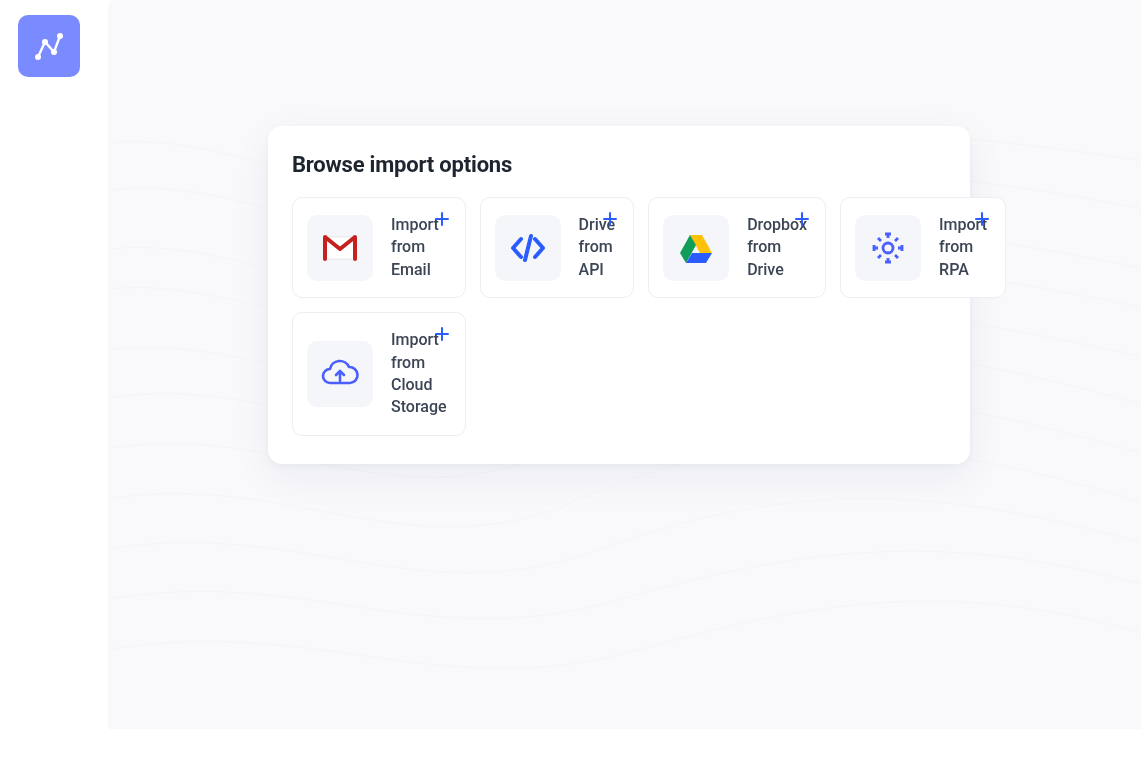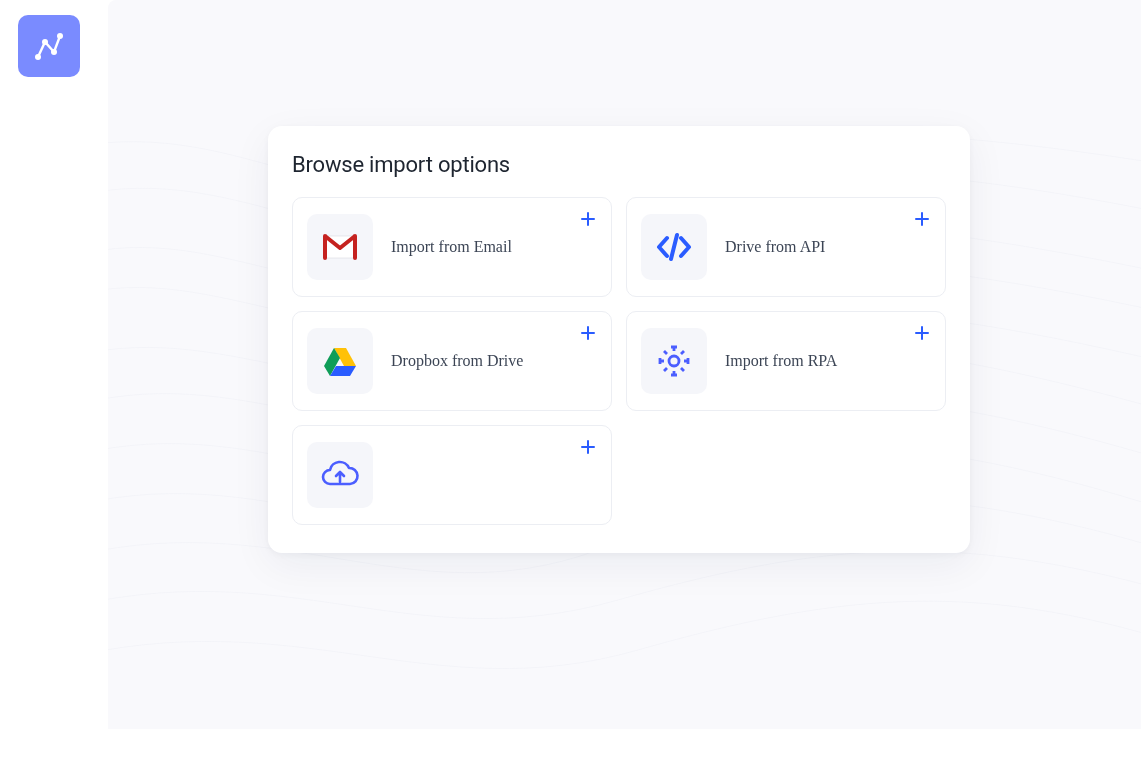--- a/index.html
+++ b/index.html
@@ -52,30 +52,29 @@
       left: 160px;
       top: 126px;
       width: 702px;
       background: #ffffff;
       border-radius: 14px;
       padding: 26px 24px 28px 24px;
       box-shadow: 0 2px 6px rgba(20, 30, 60, 0.04), 0 12px 40px rgba(20, 30, 60, 0.06);
     }
     .card-title {
       font-size: 22px;
-      font-weight: 400;
+      font-weight: 700;
       color: #1e2530;
       letter-spacing: -0.2px;
       margin-bottom: 20px;
     }
     .grid {
       display: grid;
-      grid-template-columns: 1fr 1fr;
+      grid-template-columns: 1fr 1fr 1fr 1fr;
       gap: 14px;
-      font-family: Liberation Serif, serif;
     }
     .option {
       position: relative;
       display: flex;
       align-items: center;
       gap: 18px;
       padding: 16px 18px 16px 14px;
       border: 1px solid #eceef3;
       border-radius: 10px;
       background: #ffffff;
@@ -225,20 +224,21 @@
         </span>
       </div>
 
       <div class="option">
         <div class="icon-wrap">
           <svg width="40" height="30" viewBox="0 0 40 30">
             <path d="M30 24 A8 8 0 0 0 29 8 A10 10 0 0 0 10 10 A7 7 0 0 0 10 24 Z" fill="none" stroke="#4b5eff" stroke-width="2.6" stroke-linejoin="round"></path>
             <path d="M20 22 L20 12 M16 16 L20 12 L24 16" fill="none" stroke="#4b5eff" stroke-width="2.6" stroke-linecap="round" stroke-linejoin="round"></path>
           </svg>
         </div>
+        <span class="option-label">Import from Cloud Storage</span>
         <span class="plus">
           <svg width="14" height="14" viewBox="0 0 14 14" stroke-width="2" stroke-linecap="round">
               <path d="M7 1 V13 M1 7 H13"></path>
             </svg>
         </span>
       </div>
 
     </div>
   </div>
 

